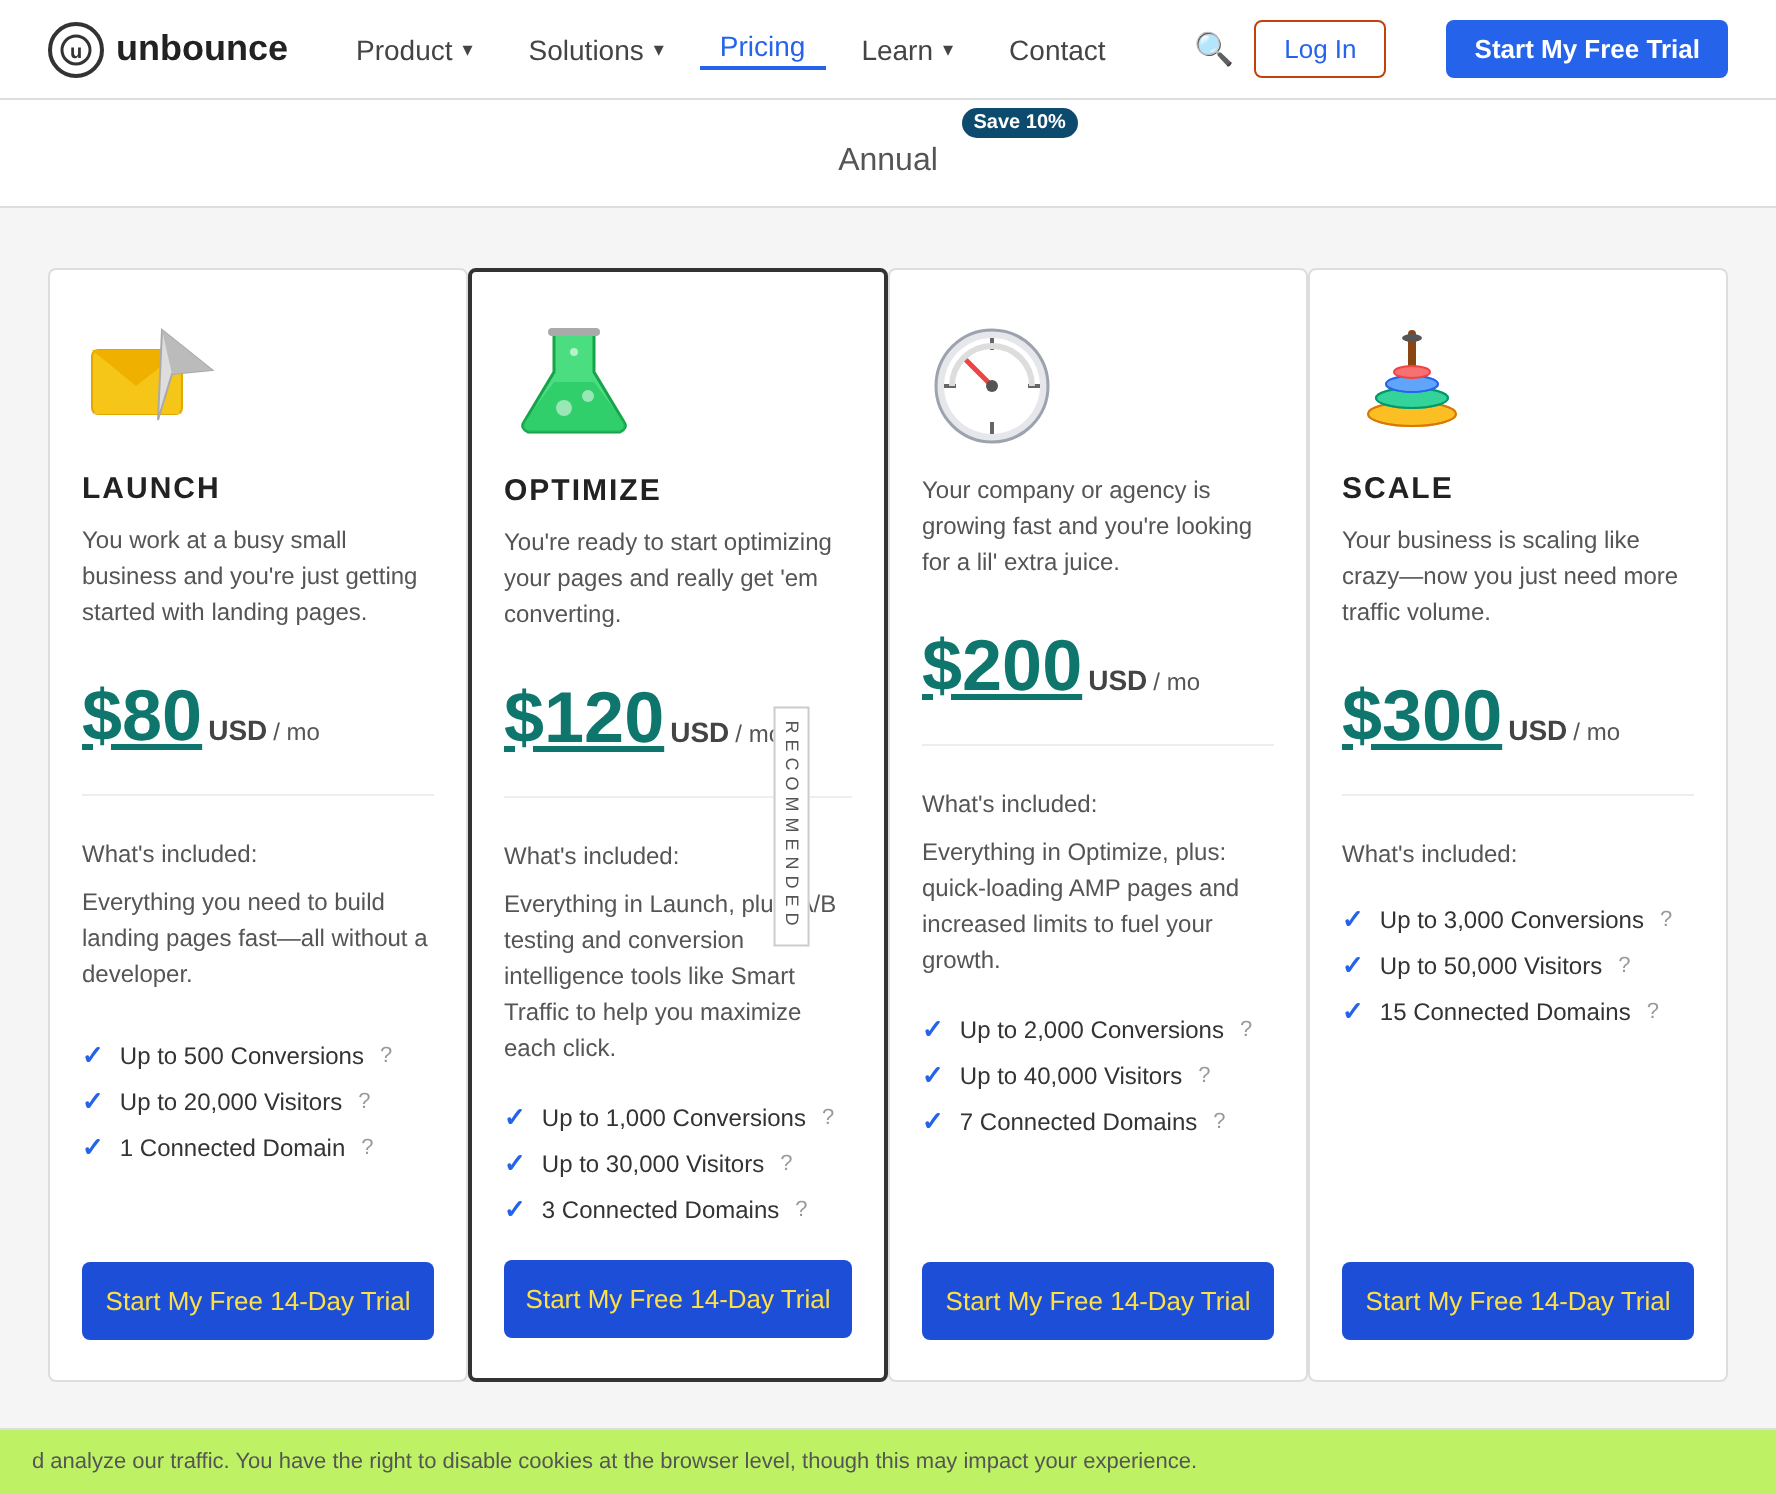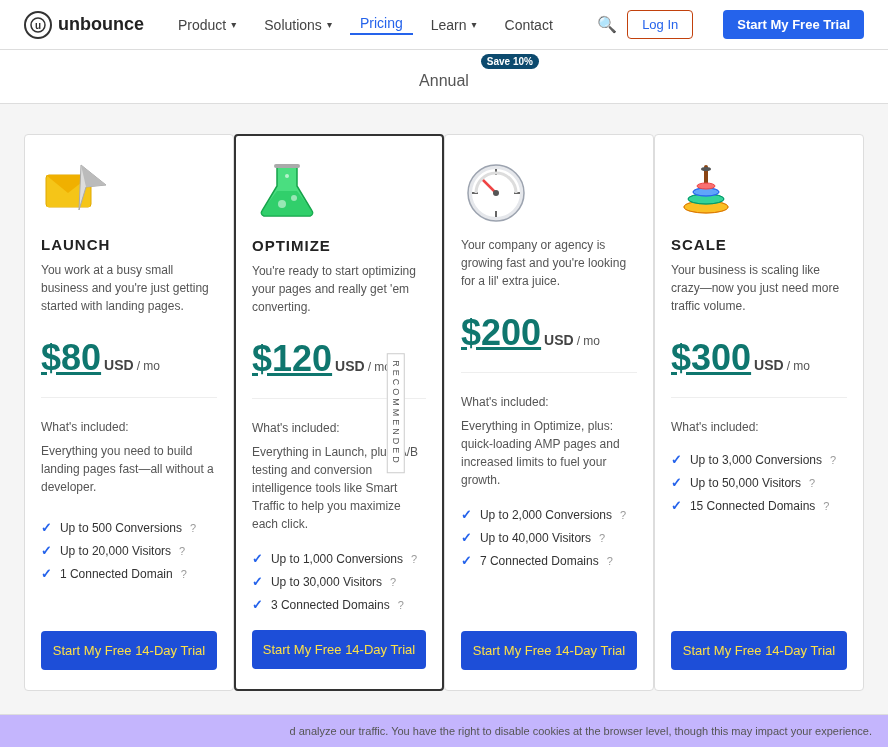--- a/index.html
+++ b/index.html
@@ -209,28 +209,28 @@
       border-radius: 4px;
       font-size: 13px;
       font-weight: 400;
       cursor: pointer;
       width: 100%;
       margin-top: auto;
     }
 
     
     .cookie-bar {
-      background: #c4b5fd;
+      background: #bef264;
       border-top: 1px solid #ddd;
       padding: 10px 16px;
       font-size: 11px;
       color: #555;
       position: fixed;
       bottom: 0;
-      left: 0; right: 0; text-align: right;
+      left: 0; right: 0;
     }
 
     .divider { height: 1px; background: #eee; margin: 6px 0; }
   </style>
 </head>
 <body>
 
 <nav class="navbar">
   <div class="navbar-logo">
     <div class="navbar-logo-circle">

